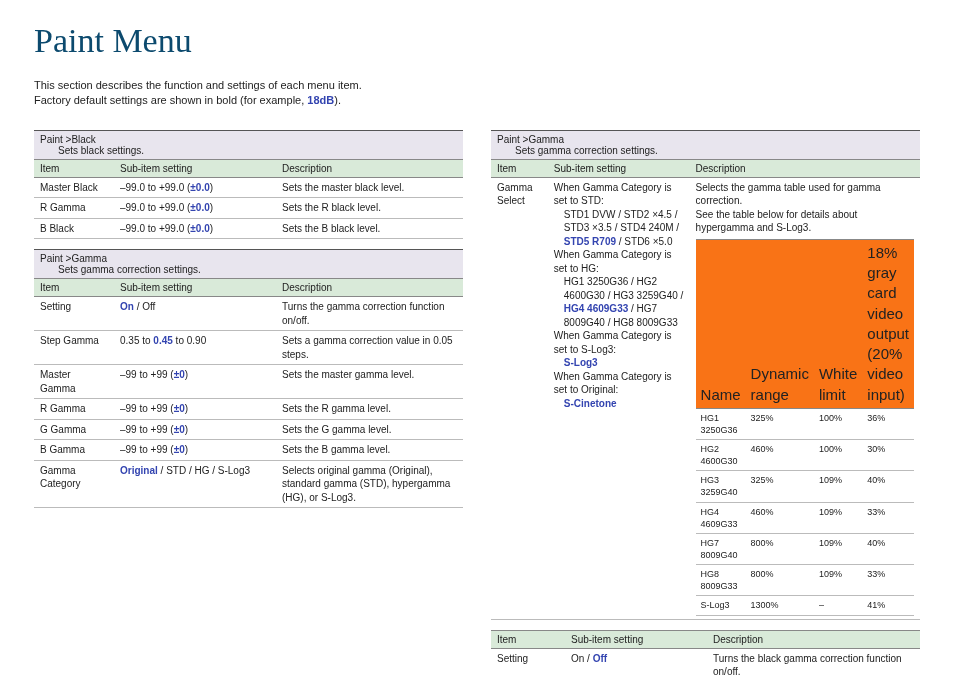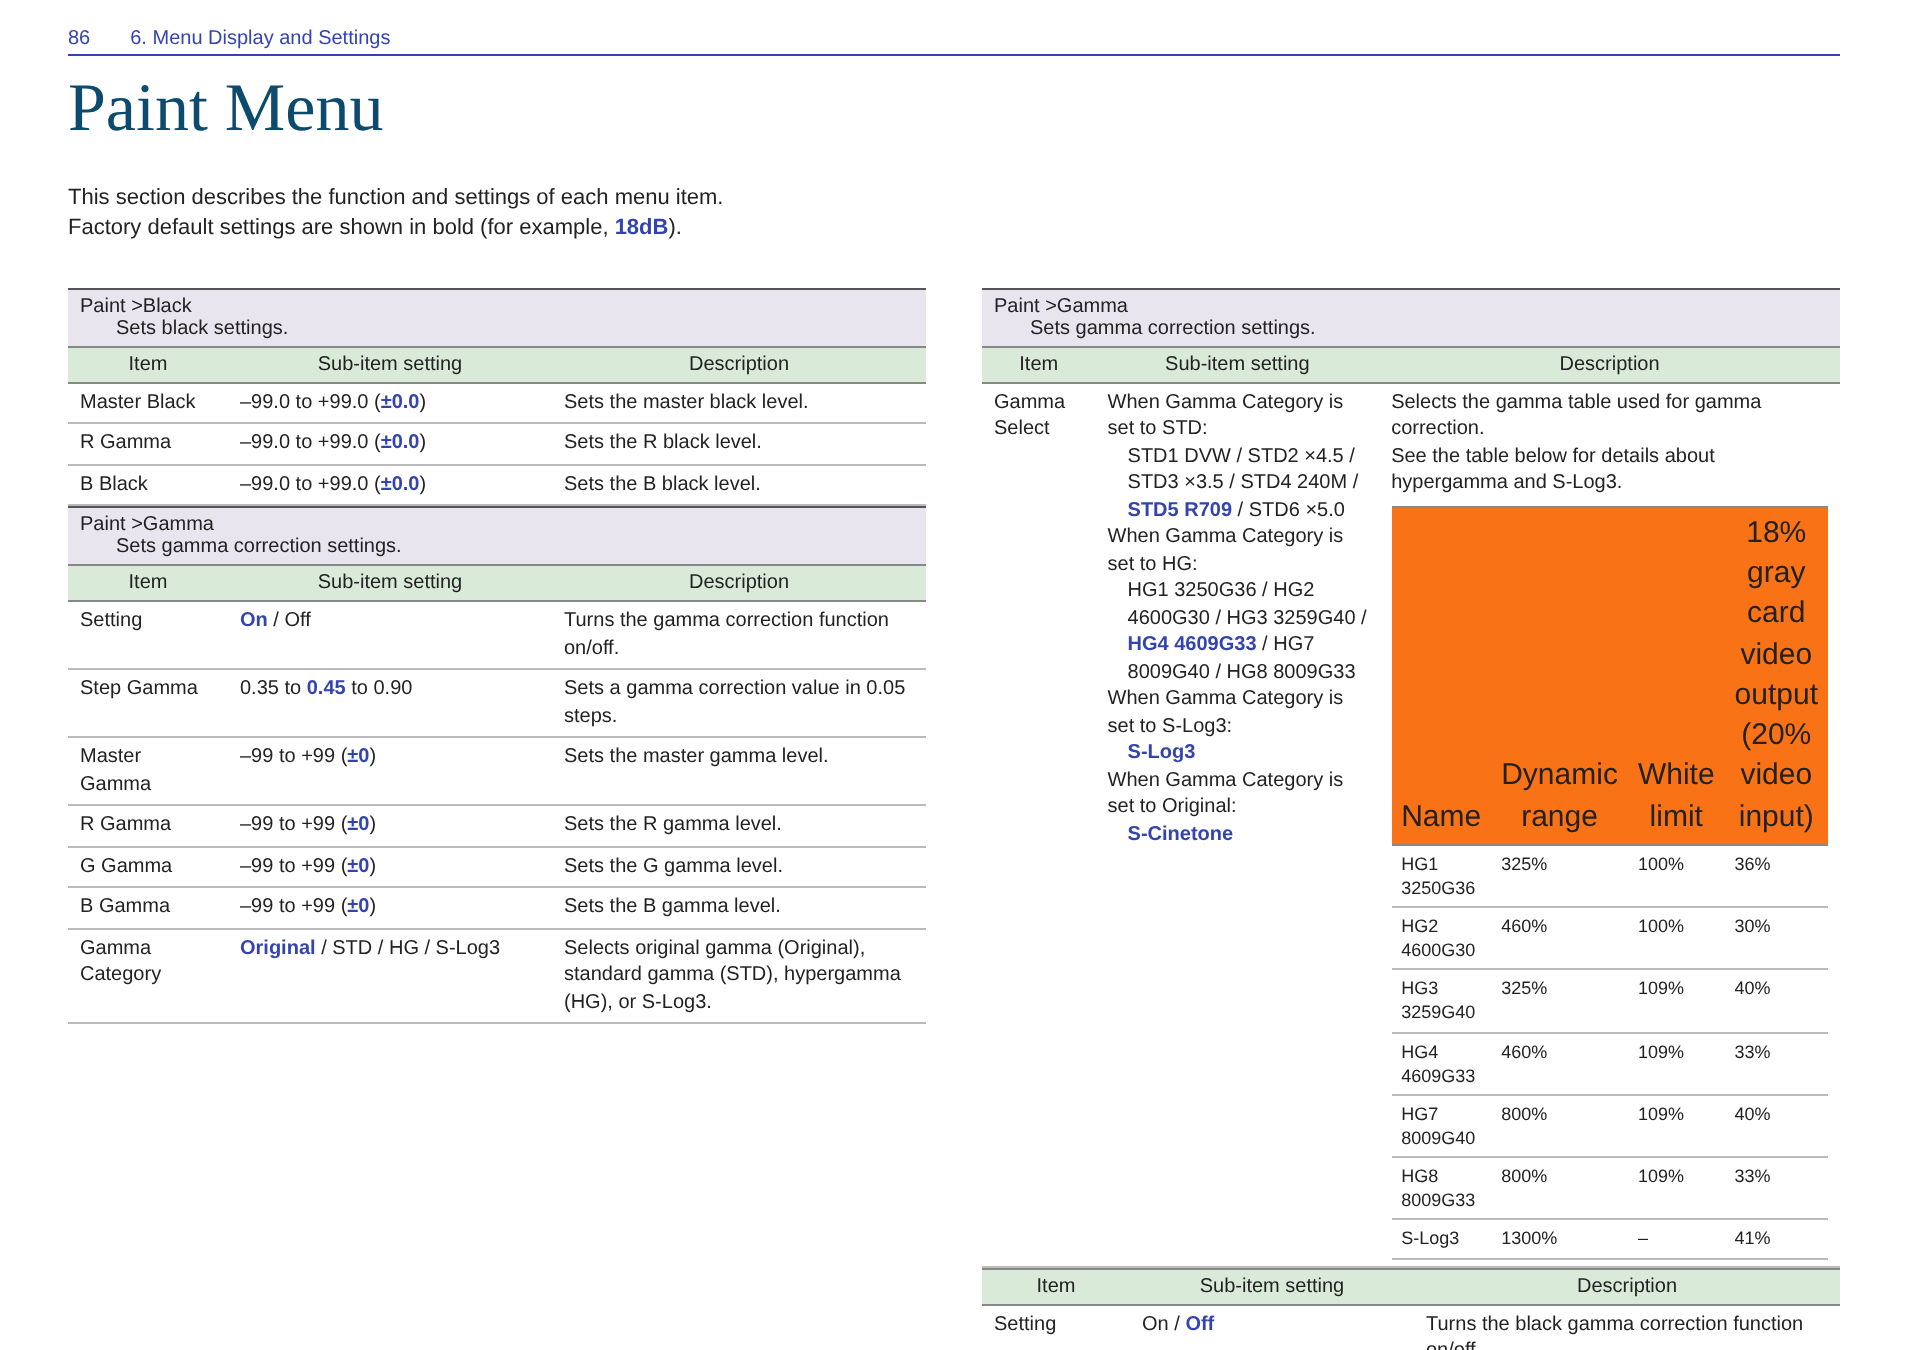--- a/index.html
+++ b/index.html
@@ -7,39 +7,34 @@
   .header{display:flex;align-items:center;color:#3344b0;border-bottom:1px solid #3344b0;padding-bottom:2px;margin-bottom:6px;font-size:10px}
   .header .sep{margin:0 10px;color:#3344b0}
   h1{font-family:"Times New Roman",serif;font-weight:normal;color:#0c4a6e;font-size:34px;margin:8px 0 18px 0}
   .intro{font-size:11px;line-height:1.4;margin-bottom:21px}
   .link{color:#3344b0;font-weight:bold;}
   .columns{display:flex;gap:28px}
   .col{width:430px}
   .section-head{background:#e8e5ee;border-top:1px solid #555;padding:3px 6px 3px 6px;font-size:10px}
   .section-sub{padding:0 0 0 18px;font-size:10px}
   table{border-collapse:collapse;width:100%;font-size:10px}
-  th{background:#d9ead9;border-top:1px solid #888;border-bottom:1px solid #888;text-align:center;padding:3px 6px;font-weight:normal}
+  th{background:#d9ead9;border-top:1px solid #888;border-bottom:1px solid #888;text-align:left;padding:3px 6px;font-weight:normal}
   td{border-bottom:1px solid #bbb;padding:3px 6px;vertical-align:top;line-height:1.35}
-  .tbl-wrap{}
+  .tbl-wrap{margin-bottom:10px}
   table.inner{border:0;width:auto;margin-top:4px;font-size:9px}
   table.inner th{background:#f97316;border-top:1px solid #888;border-bottom:1px solid #888;padding:3px 5px;font-size:15px;vertical-align:bottom}
   table.inner td{border-bottom:1px solid #bbb;padding:3px 5px}
   .note-label{color:#c07030;font-size:9px}
   .c0{width:68px}
   .c1{width:150px}
 </style>
 </head>
 <body>
 
 <div class="page">
-  <div class="header">
-    <span>86</span>
-    <span class="sep"></span>
-    <span>6. Menu Display and Settings</span>
-  </div>
   <h1>Paint Menu</h1>
   <div class="intro">
     <div>This section describes the function and settings of each menu item.</div>
     <div><span>Factory default settings are shown in bold (for example, </span><span class="link">18dB</span><span>).</span></div>
   </div>
 
   <div class="columns">
 
     <div class="col">
 

